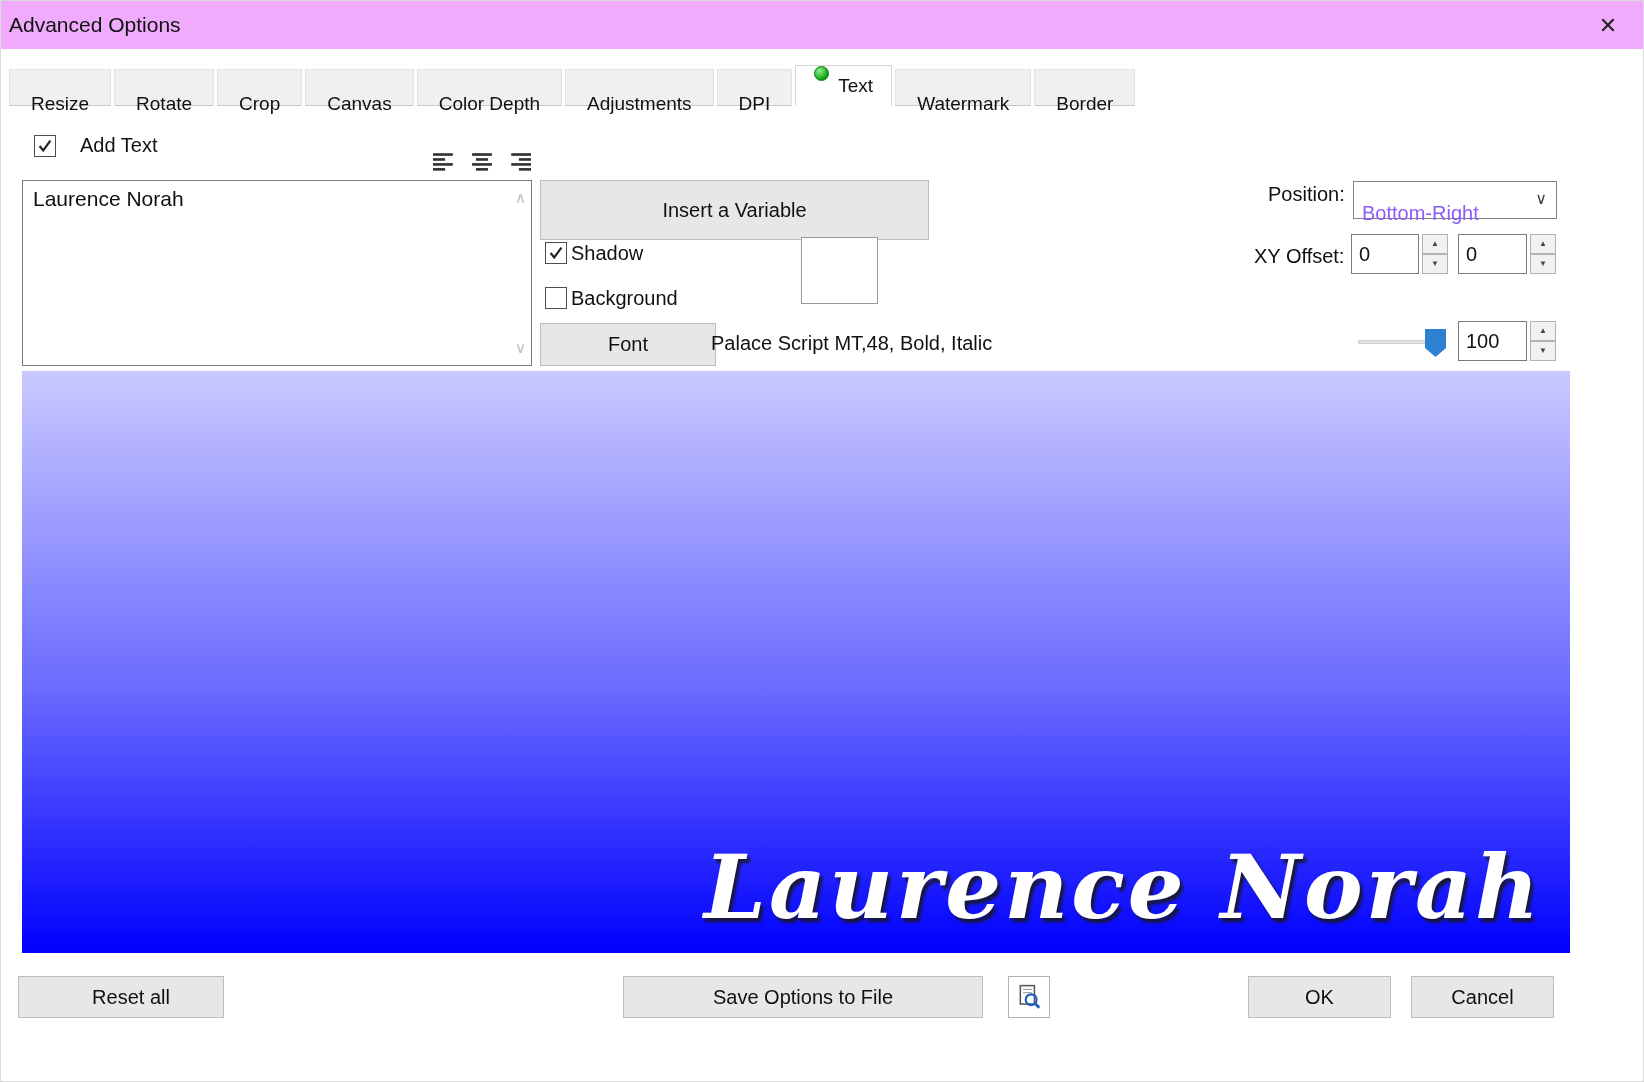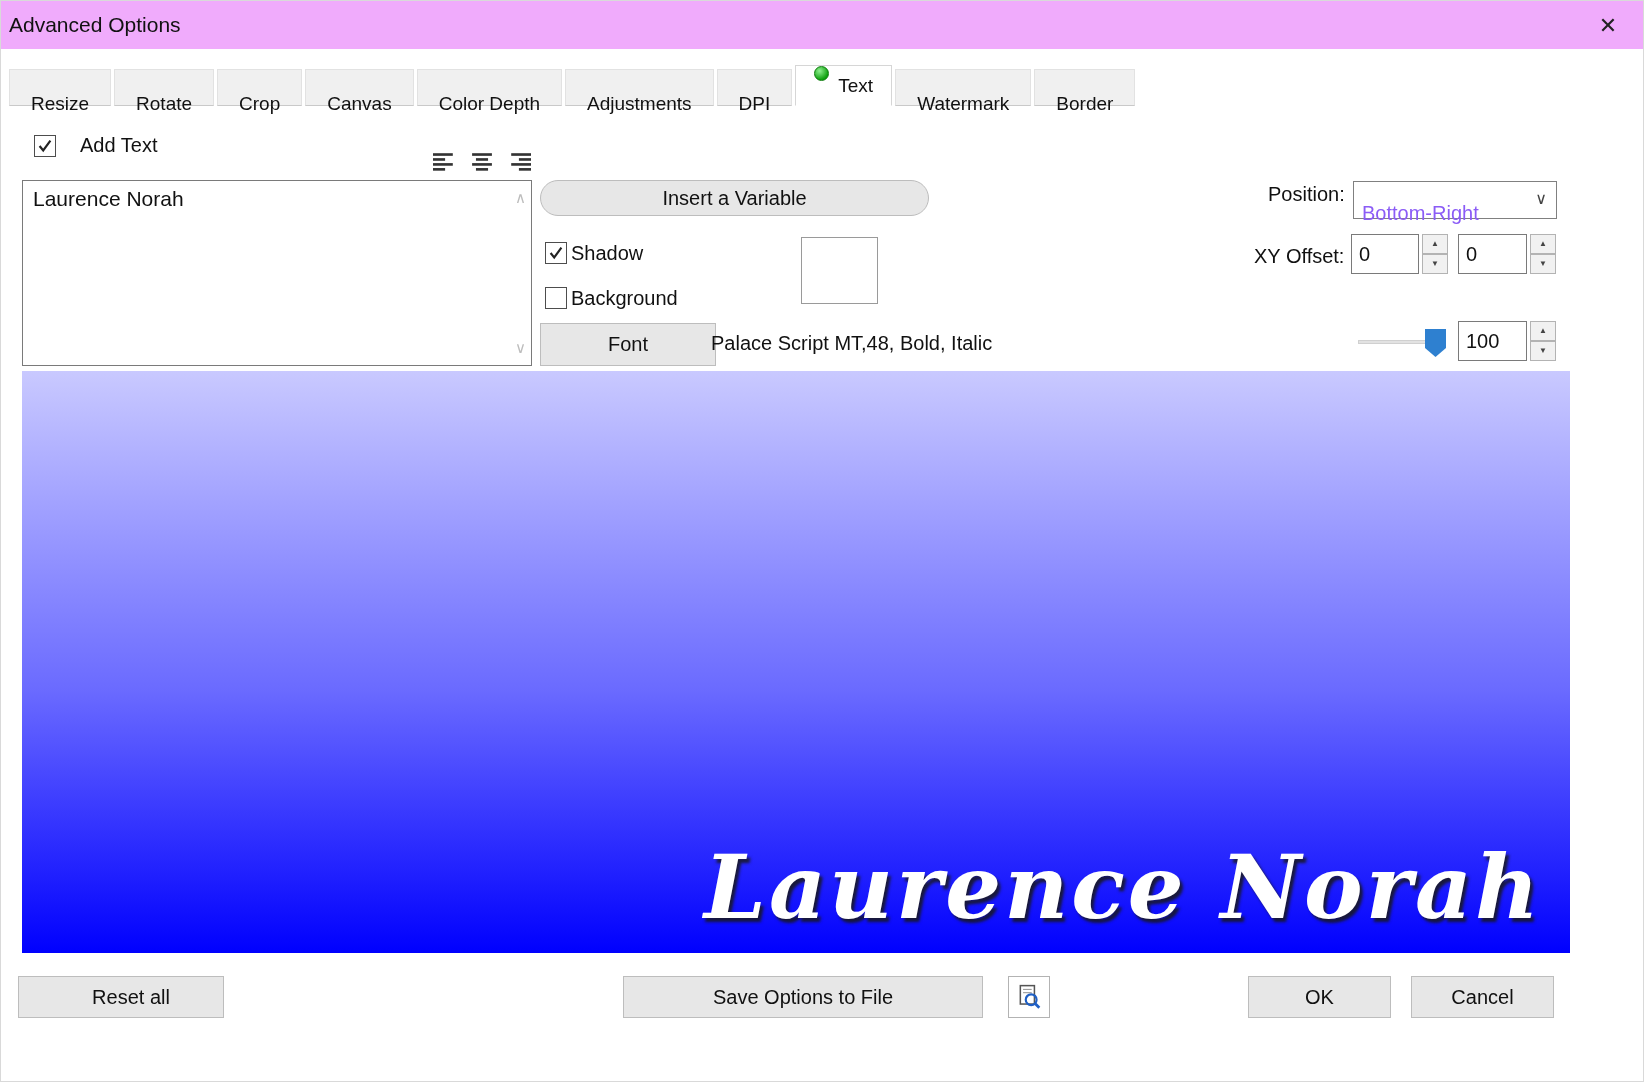--- a/index.html
+++ b/index.html
@@ -27,21 +27,21 @@
   .align-btn { width:26px; height:24px; background:transparent; border:none; cursor:pointer; padding:2px; }
 
   .textbox-wrap { position:absolute; left:21px; top:179px; width:510px; height:186px; border:1px solid #7a7a7a; background:#fff; }
   .textbox { position:absolute; left:0; top:0; width:486px; height:184px; border:none; outline:none; resize:none; font-family:"Liberation Sans", sans-serif; font-size:21px; color:#111; padding:6px 10px; }
   .scroll-glyph { position:absolute; right:5px; font-size:15px; color:#bdbdbd; line-height:14px; }
   .scroll-up { top:10px; }
   .scroll-down { bottom:10px; }
 
   .win-btn { background:#e7e7e7; border:1px solid #bdbdbd; font-family:"Liberation Sans", sans-serif; font-size:20px; color:#111; cursor:pointer; }
 
-  .insert-var-btn { position:absolute; left:539px; top:179px; width:389px; height:36px;border-radius:22px; }
+  .insert-var-btn { position:absolute; left:539px; top:179px; width:389px; height:60px; }
   .font-btn { position:absolute; left:539px; top:322px; width:176px; height:43px; }
   .font-summary { position:absolute; left:710px; top:331px; font-size:20px; color:#111; }
 
   .swatch { position:absolute; left:800px; top:236px; width:77px; height:67px; background:#fff; border:1px solid #9a9a9a; cursor:pointer; }
 
   
   .dropdown { position:absolute; left:1352px; top:180px; width:204px; height:38px; background:#fff; border:1px solid #808080; cursor:pointer; }
   .dropdown-value { position:absolute; left:8px; top:20px; font-size:20px; color:#8b5cf6; }
   .dropdown-chevron { position:absolute; right:9px; top:7px; font-size:16px; color:#444; }
 

